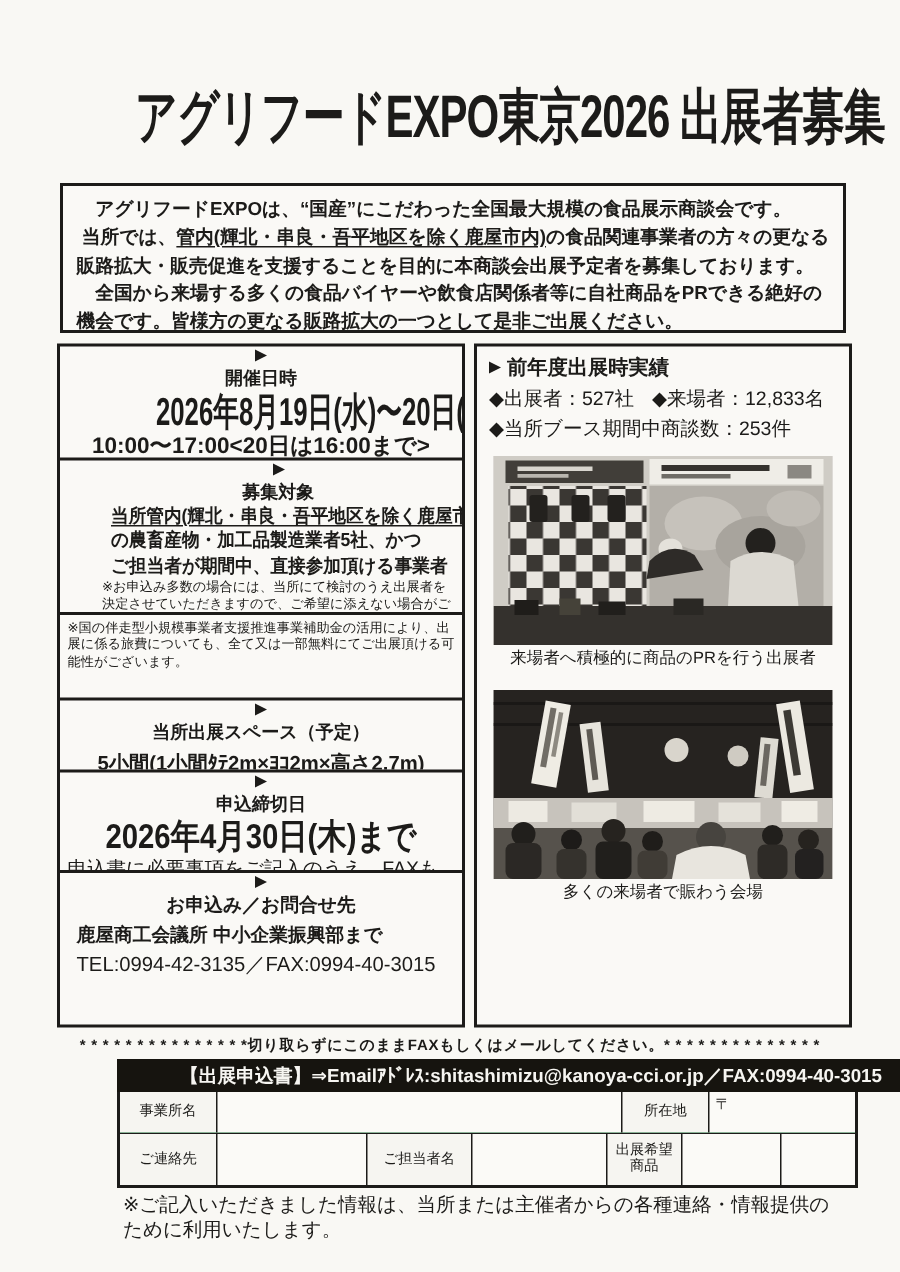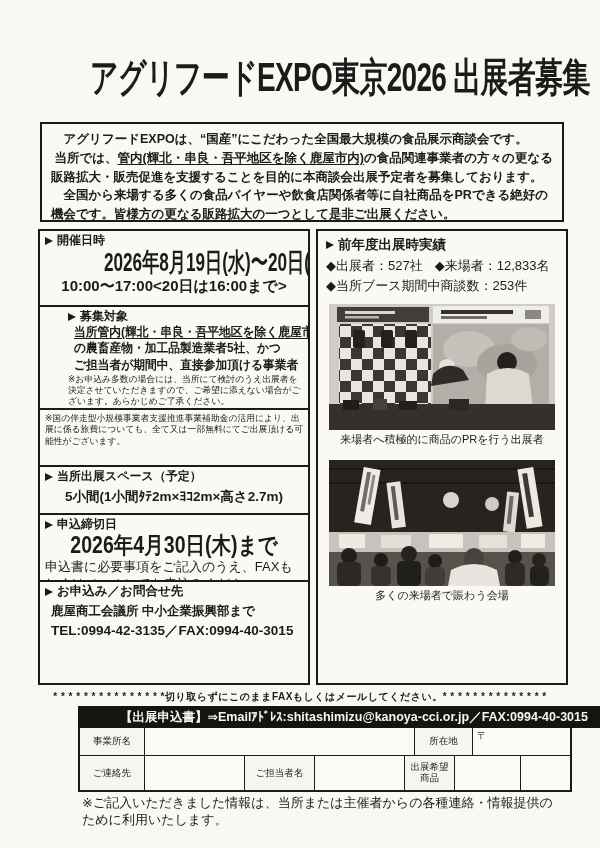--- a/index.html
+++ b/index.html
@@ -31,40 +31,40 @@
   .intro p.noindent{text-indent:0;}
   .u{text-decoration:underline;text-underline-offset:2px;}
   
   .columns{position:absolute;top:229px;left:38px;width:530px;height:456px;display:flex;gap:6px;}
   .left-col{
     width:272px;box-sizing:border-box;border:2px solid #1c1b19;
     display:flex;flex-direction:column;background:#faf9f6;
   }
   .section{box-sizing:border-box;border-bottom:2px solid #1c1b19;padding:2px 5px 1px;overflow:hidden;}
   .section:last-child{border-bottom:none;flex:1;}
-  .sec-header{display:flex;align-items:center;gap:4px;font-size:12px;font-weight:bold;line-height:1.25;}
+  .sec-header{display:flex;align-items:center;gap:4px;font-size:12px;font-weight:bold;line-height:1.25;flex-direction:column;}
   .tri{width:0;height:0;border-left:8px solid #1c1b19;border-top:4.5px solid transparent;border-bottom:4.5px solid transparent;flex:0 0 auto;}
   .big-date{ text-align:center;font-size:26px;font-weight:bold;line-height:1.1;white-space:nowrap;}
   .big-date>span{display:inline-block;transform:scaleX(.66);transform-origin:50% 50%;}
   .time-line{text-align:center;font-size:15px;font-weight:bold;line-height:1.2;white-space:nowrap;}
   .venue-name{text-align:center;font-size:19px;font-weight:bold;line-height:1.15;white-space:nowrap;}
   .venue-name>span{display:inline-block;transform:scaleX(.97);transform-origin:50% 50%;}
   .venue-addr{text-align:center;font-size:11.5px;font-weight:bold;line-height:1.1;letter-spacing:1px;white-space:nowrap;}
   .target-line{font-size:12.5px;font-weight:bold;line-height:1.3;white-space:nowrap;}
   .target-line>span{display:inline-block;transform:scaleX(.94);transform-origin:0 50%;}
   .small-note{font-size:8.8px;line-height:1.28;margin-top:1px;font-weight:normal;}
   .fee-row{display:flex;align-items:center;gap:8px;}
   .fee-free{font-size:23px;font-weight:bold;letter-spacing:3px;line-height:1;}
   .fee-suffix{font-size:11.5px;font-weight:bold;}
   .space-detail{text-align:center;font-size:13.5px;font-weight:bold;margin-top:4px;white-space:nowrap;}
   .deadline-date{text-align:center;font-size:23px;font-weight:bold;line-height:1.15;white-space:nowrap;}
   .deadline-date>span{display:inline-block;transform:scaleX(.85);transform-origin:50% 50%;}
   .deadline-note{font-size:13px;line-height:1.3;margin-top:1px;}
   .contact-org{font-size:12.5px;font-weight:bold;margin:3px 0 2px 6px;}
-  .contact-tel{font-size:13.5px;font-weight:bold;margin-left:6px;white-space:nowrap;}
+  .contact-tel{font-size:13.5px;font-weight:normal;margin-left:6px;white-space:nowrap;}
   
   .right-col{
     flex:1;box-sizing:border-box;border:2px solid #1c1b19;background:#faf9f6;
     padding:5px 8px;display:flex;flex-direction:column;
   }
   .res-header{display:flex;align-items:center;gap:4px;font-size:13.5px;font-weight:bold;}
   .res-stats{font-size:13px;line-height:1.55;margin-top:2px;white-space:nowrap;}
   .res-stats .gap{display:inline-block;width:12px;}
   .photo{width:226px;height:126px;margin:8px auto 0;display:block;background:#c9c6c0;}
   .photo2{margin-top:14px;}

